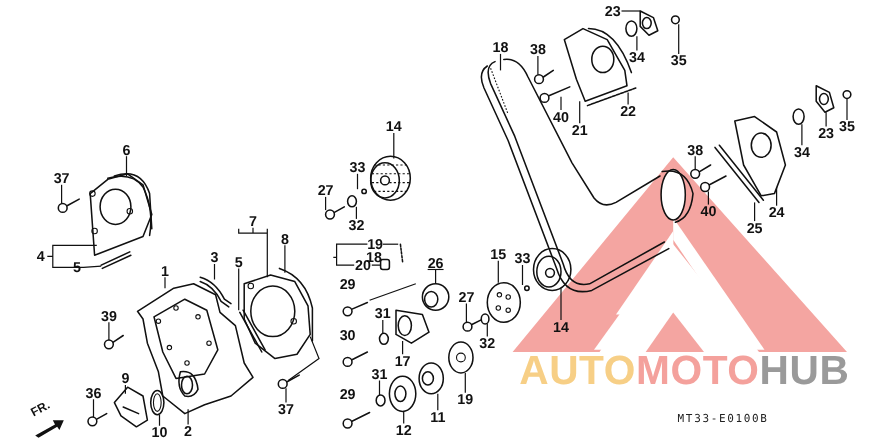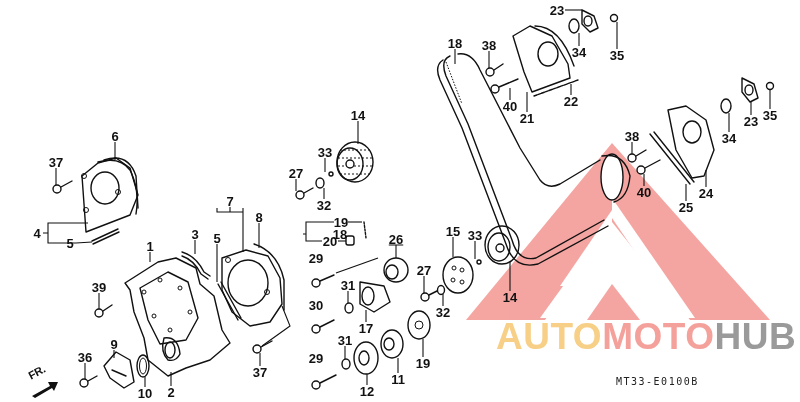--- a/index.html
+++ b/index.html
@@ -5,21 +5,21 @@
   html, body { margin: 0; padding: 0; background: #ffffff; }
   body { width: 800px; height: 402px; position: relative; overflow: hidden; font-family: "Liberation Sans", sans-serif; }
   #diagram { position: absolute; left: 0; top: 0; width: 800px; height: 402px; }
   .art { fill: none; stroke: #111; stroke-width: 1.4; stroke-linejoin: round; stroke-linecap: round; }
   .art-thin { fill: none; stroke: #111; stroke-width: 1; }
   .fill-w { fill: #fff; }
   .leader { stroke: #111; stroke-width: 1.1; fill: none; }
   .lbl { position: absolute; font-family: "Liberation Sans", sans-serif; font-weight: bold; font-size: 13px; color: #111; line-height: 1; transform: translate(-50%, -50%); white-space: nowrap; }
   .code { position: absolute; left: 616px; top: 376px; font-family: "DejaVu Sans Mono", monospace; font-size: 10px; letter-spacing: 1.5px; color: #222; }
   .fr { position: absolute; left: 28px; top: 366px; font-weight: bold; font-size: 11px; color: #111; transform: rotate(-28deg); }
-  .wm-text { position: absolute; left: 496px; top: 318px; font-family: "Liberation Sans", sans-serif; font-weight: bold; font-size: 37px; letter-spacing: 0.5px; line-height: 1; }
+  .wm-text { position: absolute; left: 472px; top: 318px; font-family: "Liberation Sans", sans-serif; font-weight: bold; font-size: 37px; letter-spacing: 0.5px; line-height: 1; }
   .wm-a { color: #f7cf86; }
   .wm-b { color: #f4a19c; }
   .wm-c { color: #9a9a9a; }
 </style>
 </head>
 <body>
 
 <svg id="diagram" viewBox="0 0 800 402" xmlns="http://www.w3.org/2000/svg">
 
   <g opacity="0.95">

